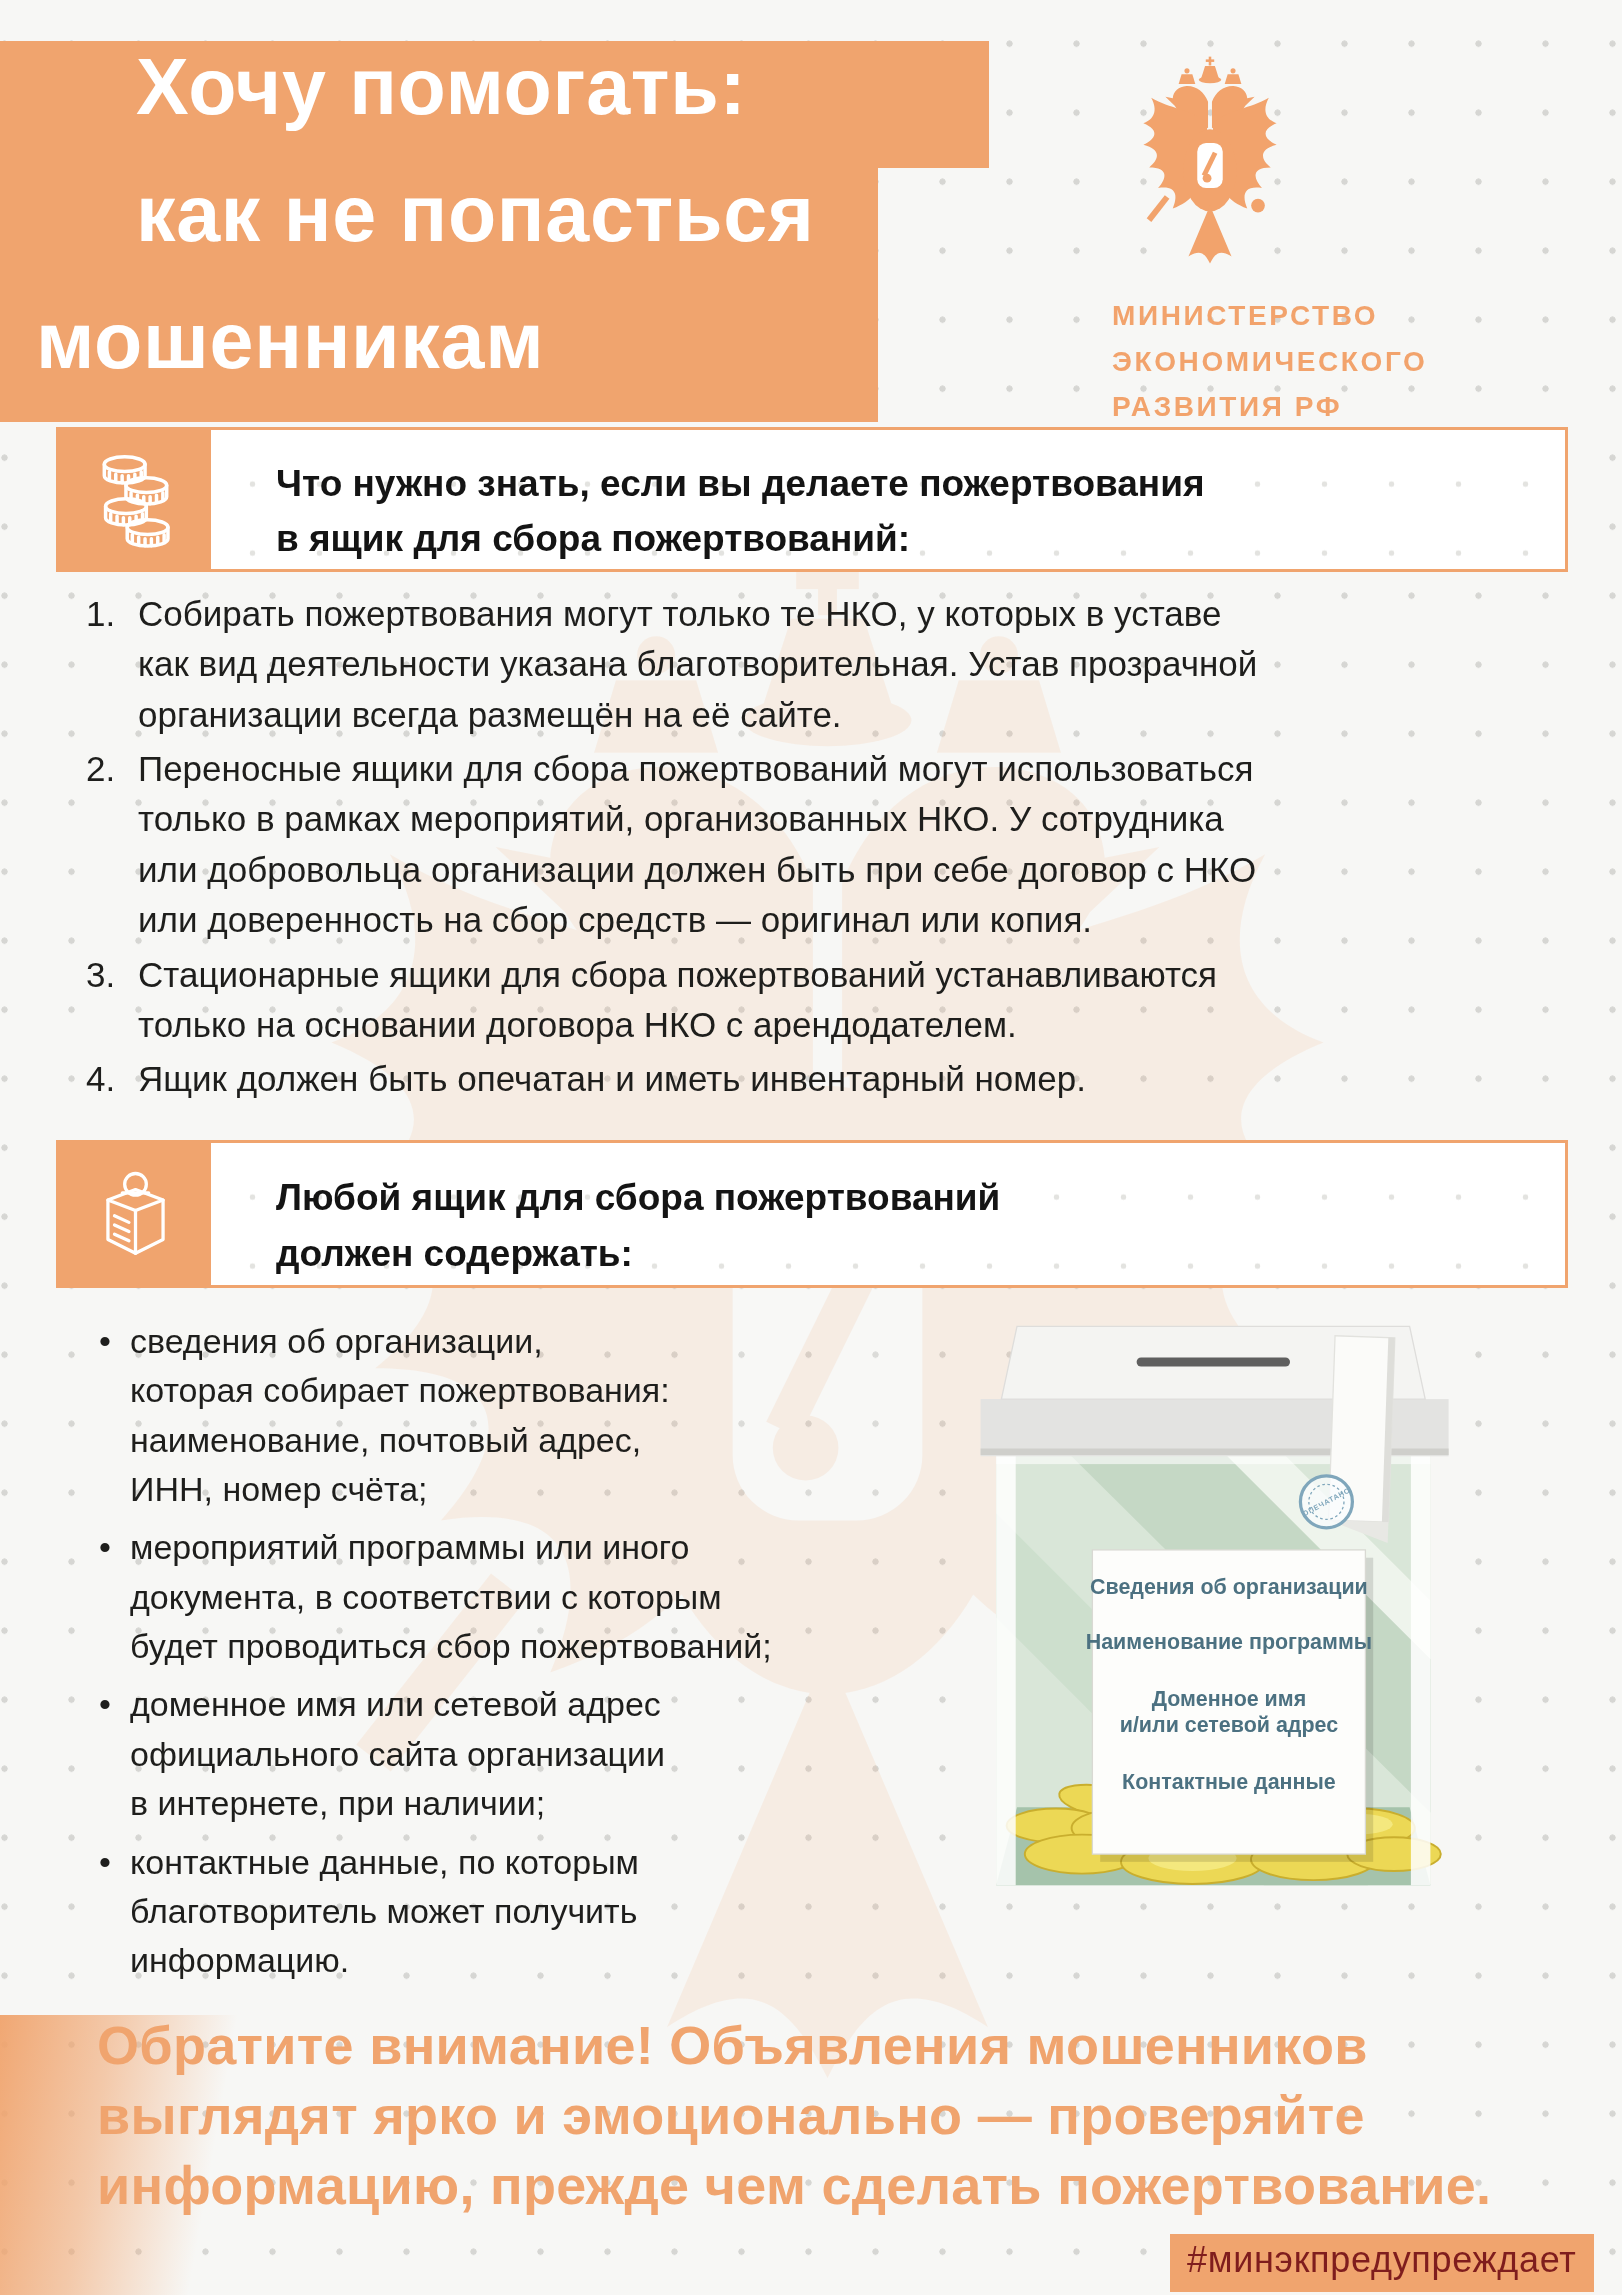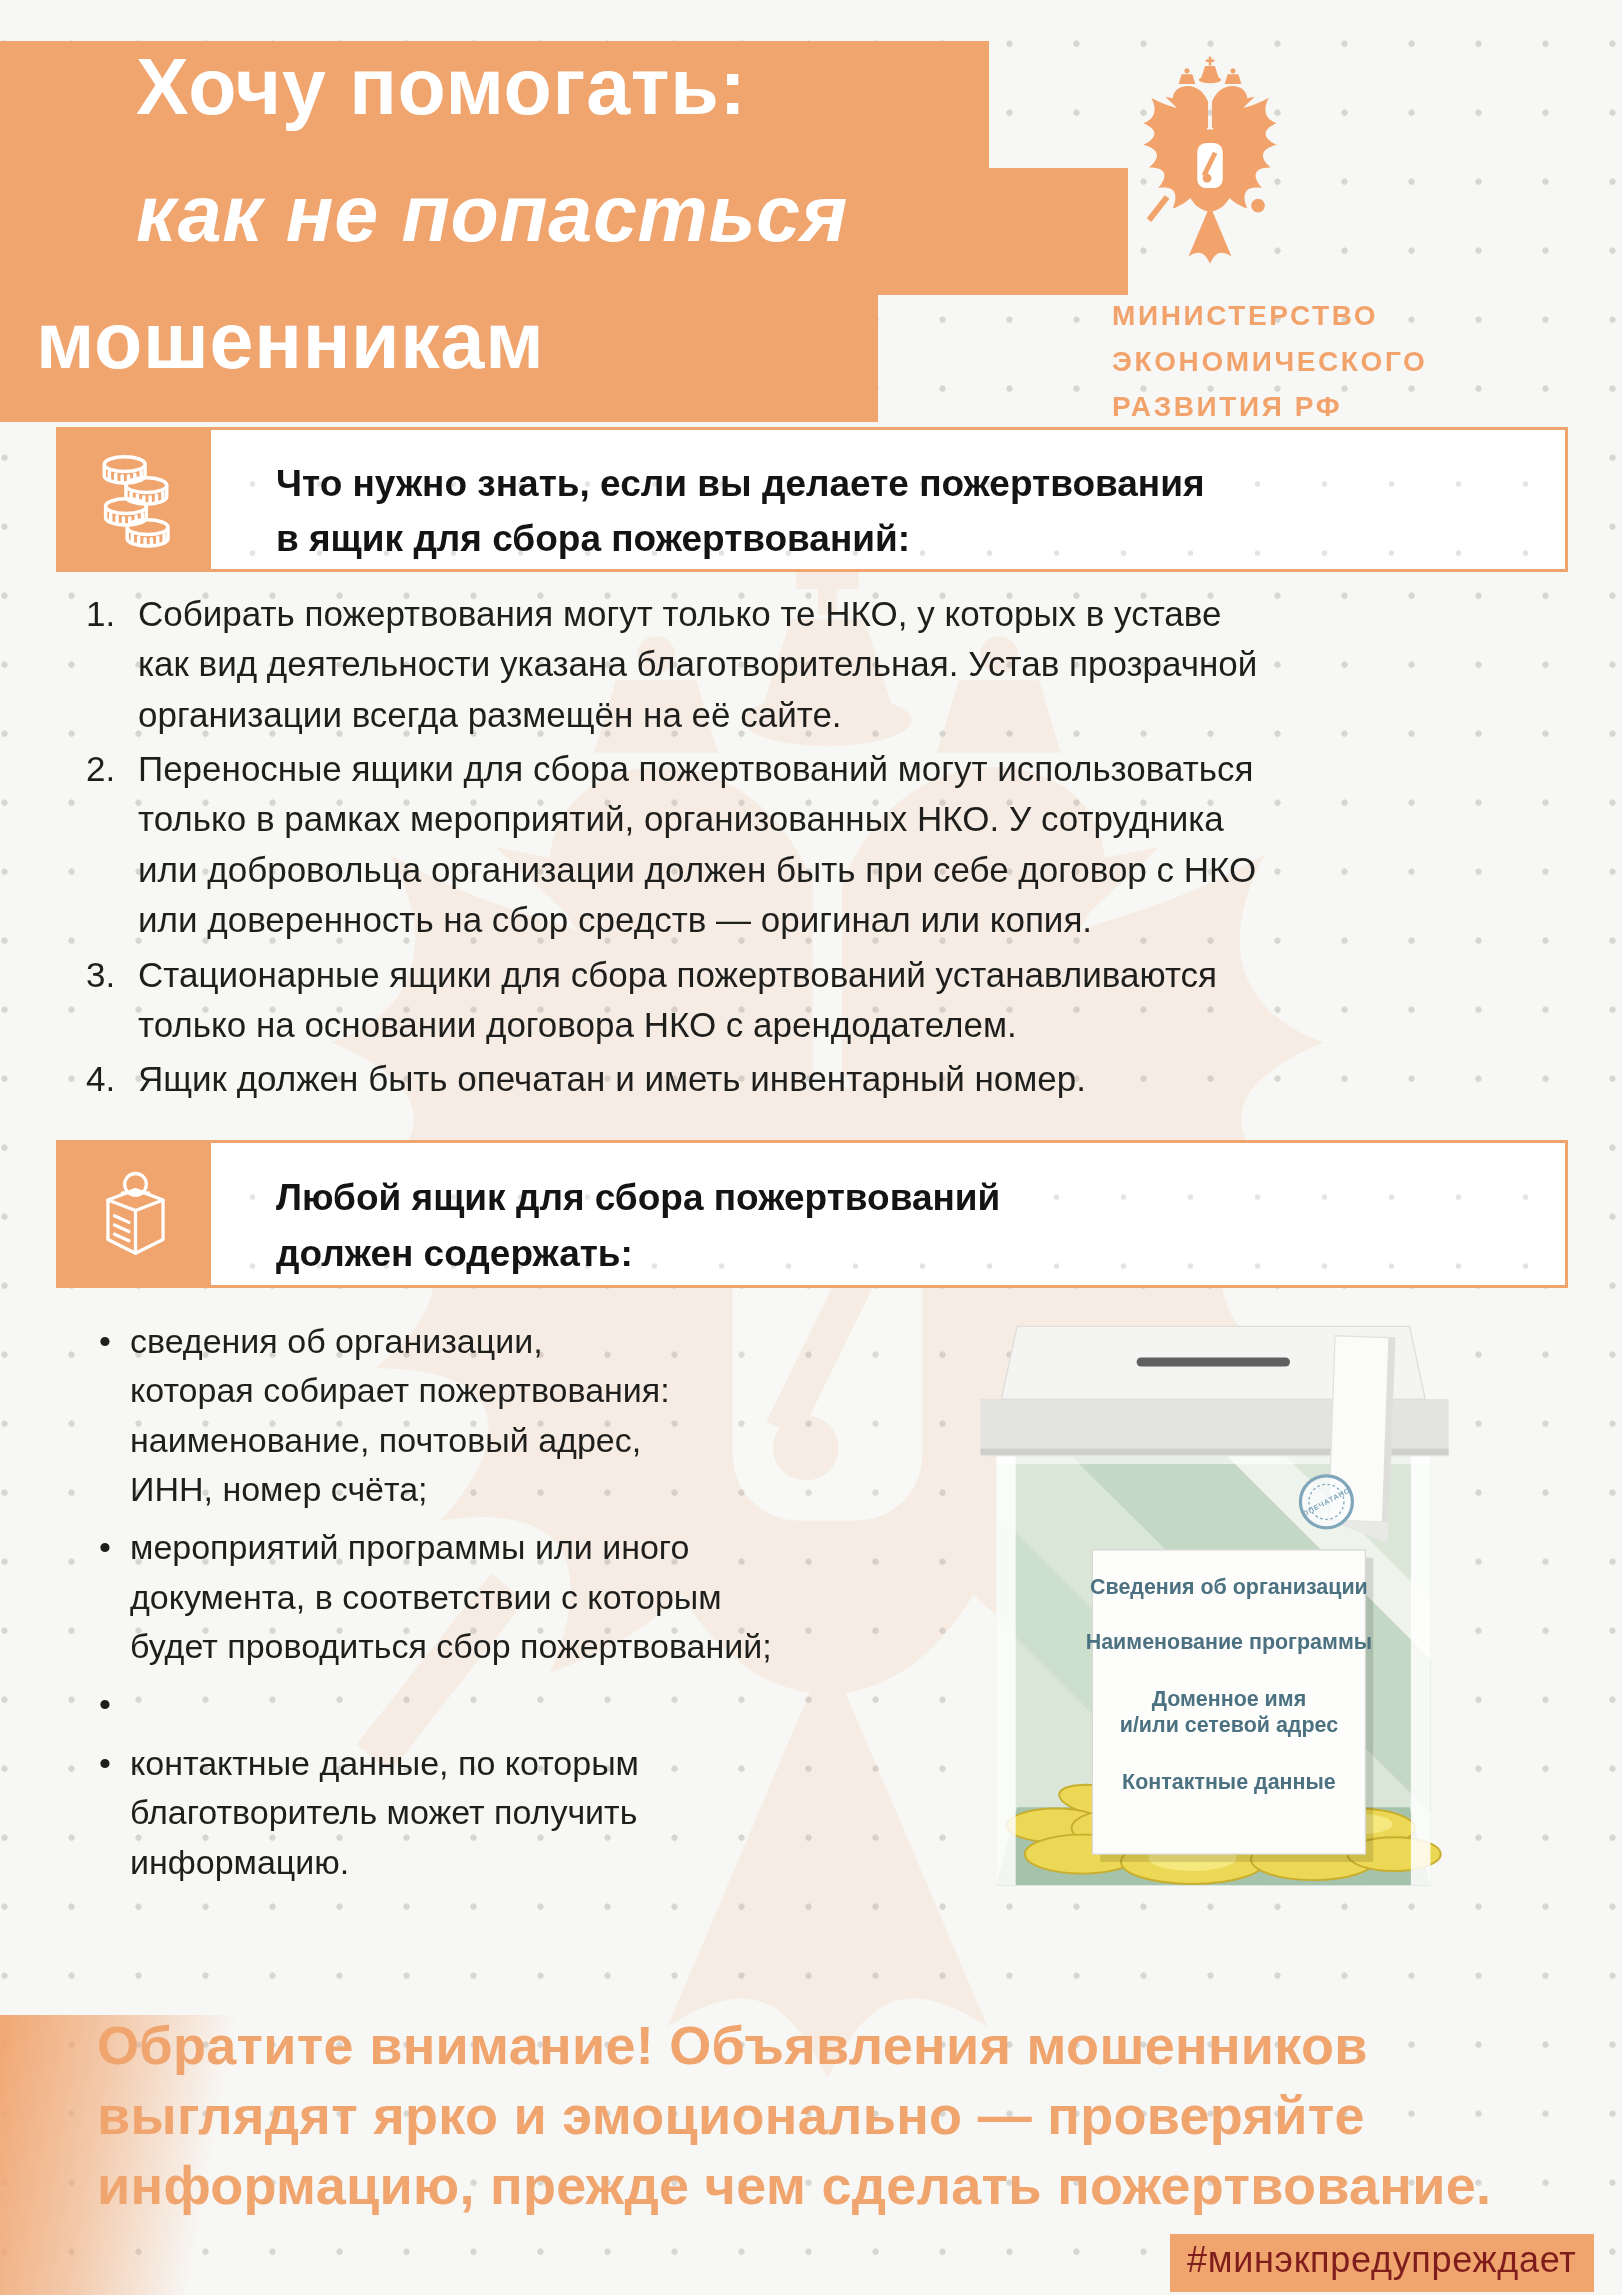--- a/index.html
+++ b/index.html
@@ -20,21 +20,21 @@
   .watermark svg{width:100%;height:100%;}
 
   
   .corner-gradient{position:absolute;left:0;top:2015px;width:281px;height:280px;
     background:linear-gradient(100deg, rgba(240,163,108,0.95) 0%, rgba(240,163,108,0.55) 35%, rgba(240,163,108,0) 72%);}
 
   
   .title-block{position:absolute;left:0;top:41px;}
   .title-band{background:#f0a46e;height:127px;display:flex;align-items:flex-start;box-sizing:border-box;padding-left:136px;}
   .title-band.b1{width:989px;}
-  .title-band.b2{width:1128px;font-style:italic;}
+  .title-band.b2{width:878px;}
   .title-band.b3{width:878px;padding-left:36px;}
   .title-band span{font-size:79px;font-weight:bold;color:#ffffff;letter-spacing:0.7px;}
 
   
   .ministry{position:absolute;left:1112px;top:47px;width:380px;text-align:left;}
   .ministry .emblem{width:196px;height:230px;color:#f2a36c;}
   .ministry-name{margin-top:14.4px;font-size:28px;line-height:1.62;letter-spacing:2.6px;color:#f2a36c;font-weight:bold;}
 
   
   .sec{position:absolute;left:56px;width:1512px;border:3.3px solid #f0a46e;background:#ffffff;
@@ -198,20 +198,23 @@
 ИНН, номер счёта;</span>
     </div>
     <div class="bullet">
       <span class="bullet-marker">•</span>
       <span class="pre">мероприятий программы или иного
 документа, в соответствии с которым
 будет проводиться сбор пожертвований;</span>
     </div>
     <div class="bullet">
       <span class="bullet-marker">•</span>
+      <span class="pre">доменное имя или сетевой адрес
+официального сайта организации
+в интернете, при наличии;</span>
     </div>
     <div class="bullet">
       <span class="bullet-marker">•</span>
       <span class="pre">контактные данные, по которым
 благотворитель может получить
 информацию.</span>
     </div>
   </div>
 
   <div class="donation-box">

